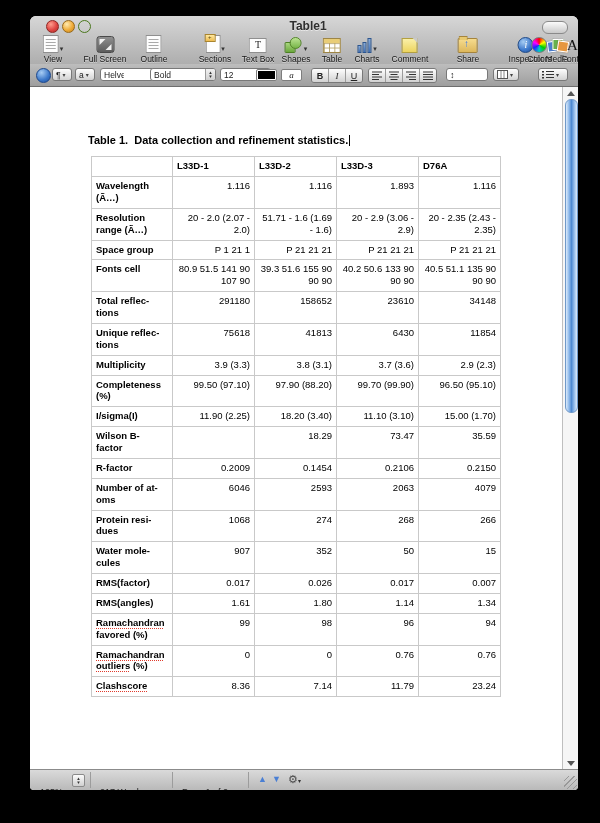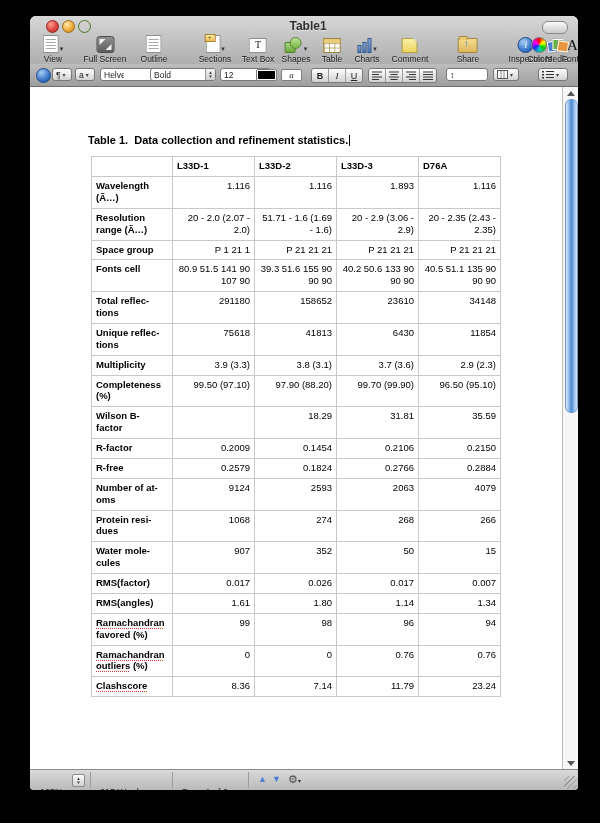--- a/index.html
+++ b/index.html
@@ -438,43 +438,43 @@
             <td>2.9 (2.3)</td>
           </tr>
           <tr>
             <th>Completeness<br>(%)</th>
             <td>99.50 (97.10)</td>
             <td>97.90 (88.20)</td>
             <td>99.70 (99.90)</td>
             <td>96.50 (95.10)</td>
           </tr>
           <tr>
+            <th>I/sigma(I)</th>
+            <td>11.90 (2.25)</td>
+            <td>18.20 (3.40)</td>
+            <td>11.10 (3.10)</td>
+            <td>15.00 (1.70)</td>
+          </tr>
+          <tr>
             <th>Wilson B-<br>factor</th>
             <td></td>
             <td>18.29</td>
-            <td>31.81</td>
+            <td>73.47</td>
             <td>35.59</td>
           </tr>
           <tr>
             <th>R-factor</th>
             <td>0.2009</td>
             <td>0.1454</td>
             <td>0.2106</td>
             <td>0.2150</td>
           </tr>
           <tr>
-            <th>R-free</th>
-            <td>0.2579</td>
-            <td>0.1824</td>
-            <td>0.2766</td>
-            <td>0.2884</td>
-          </tr>
-          <tr>
             <th>Number of at-<br>oms</th>
-            <td>9124</td>
+            <td>6046</td>
             <td>2593</td>
             <td>2063</td>
             <td>4079</td>
           </tr>
           <tr>
             <th>Protein resi-<br>dues</th>
             <td>1068</td>
             <td>274</td>
             <td>268</td>
             <td>266</td>

